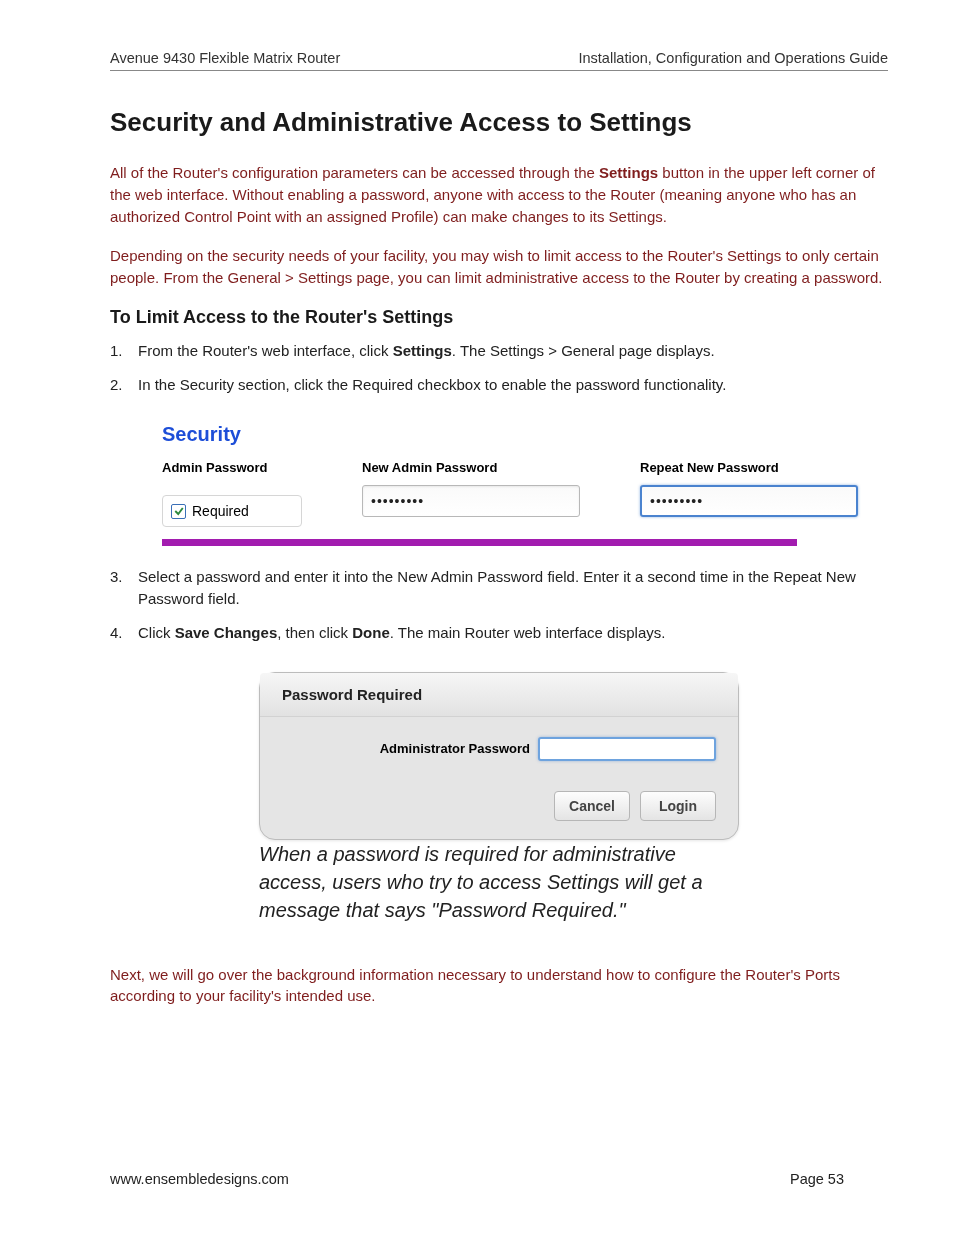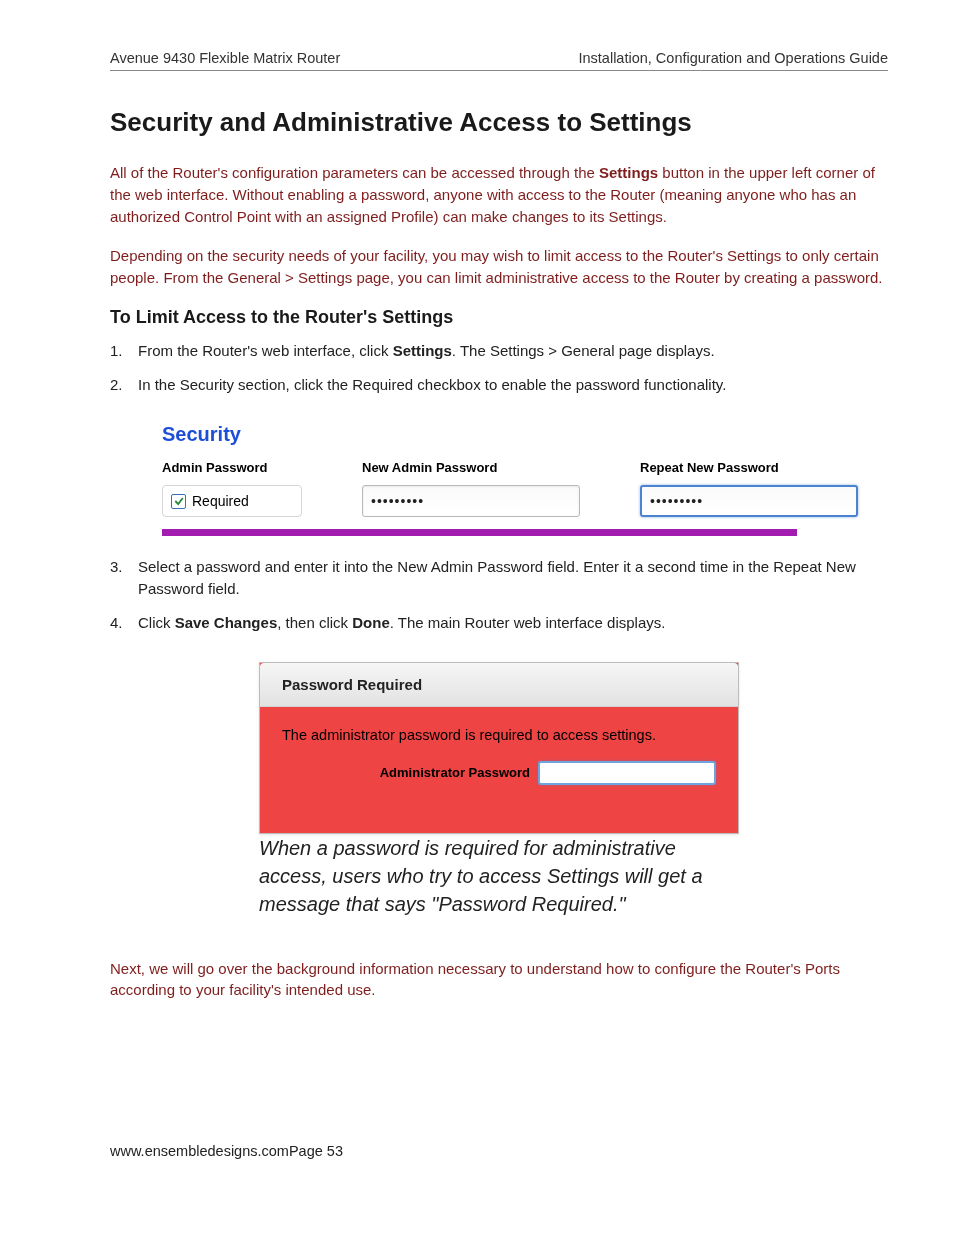--- a/index.html
+++ b/index.html
@@ -12,39 +12,39 @@
   ol.steps { list-style: none; counter-reset: step; padding-left: 0; }
   ol.steps > li { counter-increment: step; font-size: 15px; line-height: 1.45; margin-bottom: 12px; padding-left: 28px; position: relative; }
   ol.steps > li::before { content: counter(step) "."; position: absolute; left: 0; }
   .bold { font-weight: 700; }
   
   .sec-shot { margin: 28px 0 20px 52px; }
   .sec-title { font-family: Arial, sans-serif; font-weight: 700; font-size: 20px; color: #1d4ed8; margin-bottom: 14px; }
   .sec-cols { display: flex; gap: 60px; border-bottom: 7px solid #a21caf; padding-bottom: 12px; width: 635px; }
   .sec-col { display: flex; flex-direction: column; gap: 10px; }
   .sec-label { font-family: Arial, sans-serif; font-size: 13px; font-weight: 700; color: #000; }
-  .sec-field-wrap { background: #fff; border: 1px solid #d6d6d6; border-radius: 4px; padding: 6px 8px; display: flex; align-items: center; gap: 6px; min-height: 32px; width: 140px; }
+  .sec-field-wrap { background: #fff; border: 1px solid #d6d6d6; border-radius: 4px; padding: 6px 8px; display: flex; align-items: center; gap: 6px; min-height: 32px; width: 140px; margin-top: 10px; }
   .sec-field-text { font-family: Arial, sans-serif; font-size: 14px; color: #000; }
   .check { width: 15px; height: 15px; border: 1.5px solid #3a6fb7; border-radius: 2px; display: inline-flex; align-items: center; justify-content: center; }
   .check svg { width: 12px; height: 12px; }
   .pwd-input { width: 218px; height: 32px; border: 1px solid #b8b8b8; border-radius: 3px; background: linear-gradient(#fafafa,#fff); padding: 0 8px; font-size: 14px; letter-spacing: 1px; display: flex; align-items: center; font-family: Arial, sans-serif; box-shadow: inset 0 1px 2px rgba(0,0,0,0.08); }
   .pwd-input.focus { border: 2px solid #4a83cf; box-shadow: 0 0 3px rgba(74,131,207,0.6); }
   
   .dlg-wrap { display: flex; flex-direction: column; align-items: center; margin: 28px 0 10px 0; }
-  .dlg { width: 480px; border: 1px solid #bcbcbc; border-radius: 0; background: #ef4444; font-family: Arial, sans-serif; box-shadow: 0 1px 3px rgba(0,0,0,0.1); }
+  .dlg { width: 480px; border: 1px solid #bcbcbc; border-radius: 16px; background: #e5e5e5; font-family: Arial, sans-serif; box-shadow: 0 1px 3px rgba(0,0,0,0.1); }
   .dlg-title { background: linear-gradient(#f6f6f6, #e2e2e2); padding: 13px 22px; font-weight: 700; font-size: 15px; color: #222; border-bottom: 1px solid #d2d2d2; border-radius: 4px 4px 0 0; }
   .dlg-body { padding: 20px 22px 18px 22px; }
   .dlg-msg { font-size: 14.5px; color: #000; margin-bottom: 18px; }
   .dlg-row { display: flex; align-items: center; gap: 8px; margin-bottom: 30px; justify-content: flex-end; }
   .dlg-row-label { font-size: 13px; font-weight: 700; color: #000; }
   .dlg-row-input { width: 178px; height: 24px; border: 2px solid #6ea3de; border-radius: 3px; background: #fff; box-shadow: 0 0 3px rgba(74,131,207,0.5); }
   .dlg-btns { display: flex; justify-content: flex-end; gap: 10px; }
   .dlg-btn { min-width: 76px; height: 30px; border: 1px solid #b6b6b6; border-radius: 4px; background: linear-gradient(#fdfdfd,#e4e4e4); font-size: 14px; font-weight: 700; color: #444; display: flex; align-items: center; justify-content: center; cursor: pointer; }
   .caption { font-style: italic; font-size: 20px; line-height: 1.4; width: 480px; color: #222; }
-  .footer-row { position: absolute; bottom: 76px; left: 110px; right: 110px; display: flex; font-size: 14.5px; color: #222; }
+  .footer-row { position: absolute; bottom: 48px; left: 110px; right: 110px; display: flex; justify-content: space-between; font-size: 14.5px; color: #222; }
 </style>
 </head>
 <body>
 
 <div class="page">
 
   <div class="header-row">
     <span>Avenue 9430 Flexible Matrix Router</span>
     <span>Installation, Configuration and Operations Guide</span>
   </div>
@@ -99,24 +99,27 @@
     <li>Select a password and enter it into the New Admin Password field. Enter it a second time in the Repeat New Password field.</li>
     <li>
       <span>Click </span><span class="bold">Save Changes</span><span>, then click </span><span class="bold">Done</span><span>. The main Router web interface displays.</span>
     </li>
   </ol>
 
   <div class="dlg-wrap">
     <div class="dlg">
       <div class="dlg-title">Password Required</div>
       <div class="dlg-body">
-        <div class="dlg-msg">The administrator password is required to access settings.</div>
         <div class="dlg-row">
           <span class="dlg-row-label">Administrator Password</span>
           <span class="dlg-row-input"></span>
+        </div>
+        <div class="dlg-btns">
+          <div class="dlg-btn">Cancel</div>
+          <div class="dlg-btn">Login</div>
         </div>
       </div>
     </div>
     <div class="caption">When a password is required for administrative access, users who try to access Settings will get a message that says "Password Required."</div>
   </div>
 
   <p class="body-p" style="margin-top:40px;">Next, we will go over the background information necessary to understand how to configure the Router's Ports according to your facility's intended use.</p>
 
   <div class="footer-row">
     <span>www.ensembledesigns.com</span>

